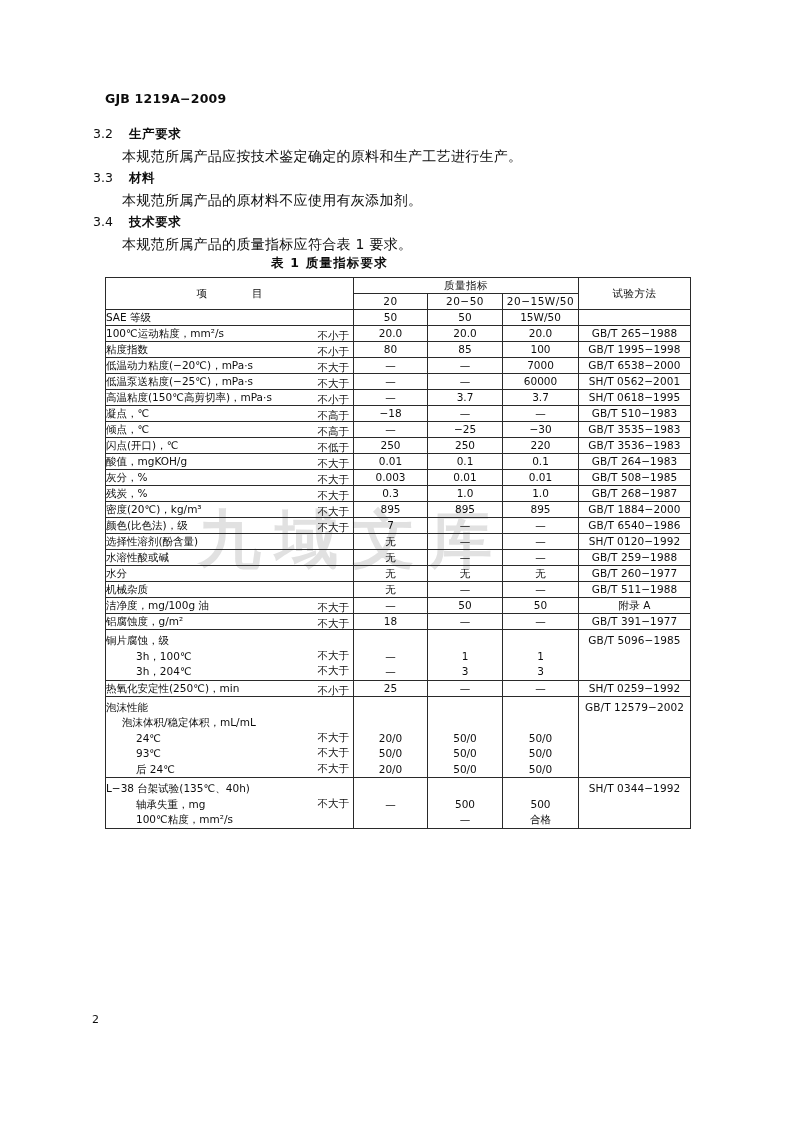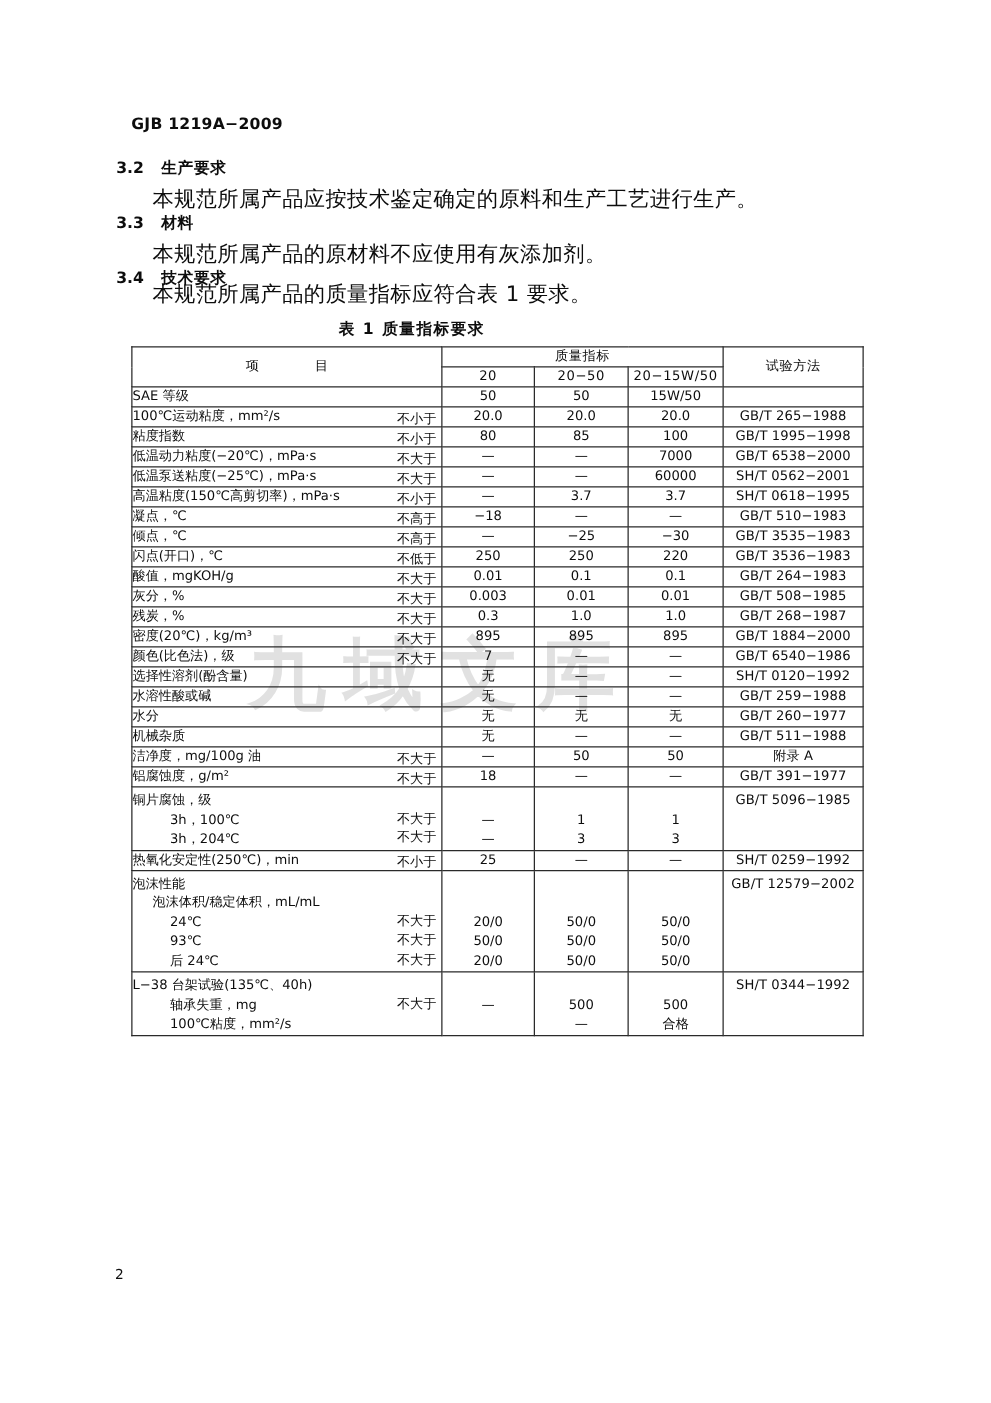--- a/index.html
+++ b/index.html
@@ -75,30 +75,30 @@
   }
 
   .sec {
     position: absolute;
     left: 93px;
     font-size: 12.5px;
   }
   .sec .num {
     display: inline-block;
     width: 36px;
-    font-weight: bold;
+    font-weight: normal;
   }
   .sec .head {
     font-weight: bold;
     letter-spacing: 0.6px;
   }
   .body-line {
     position: absolute;
     left: 122px;
-    font-size: 17px;
+    font-size: 14px;
     letter-spacing: 0.3px;
   }
 
   .table-caption {
     position: absolute;
     left: 0;
     top: 255px;
     width: 659px;
     text-align: center;
     font-size: 12.5px;
@@ -198,21 +198,21 @@
     <div class="body-line" style="top:148px;">本规范所属产品应按技术鉴定确定的原料和生产工艺进行生产。</div>
 
     <div class="sec" style="top:170px;">
       <span class="num">3.3</span><span class="head">材料</span>
     </div>
     <div class="body-line" style="top:192px;">本规范所属产品的原材料不应使用有灰添加剂。</div>
 
     <div class="sec" style="top:214px;">
       <span class="num">3.4</span><span class="head">技术要求</span>
     </div>
-    <div class="body-line" style="top:224px;">本规范所属产品的质量指标应符合表 1 要求。</div>
+    <div class="body-line" style="top:236px;">本规范所属产品的质量指标应符合表 1 要求。</div>
 
     <div class="table-caption">表 1    质量指标要求</div>
 
     <table class="spec">
       <colgroup>
         <col class="c-item">
           <col class="c-v1">
           <col class="c-v2">
           <col class="c-v3">
           <col class="c-method">

